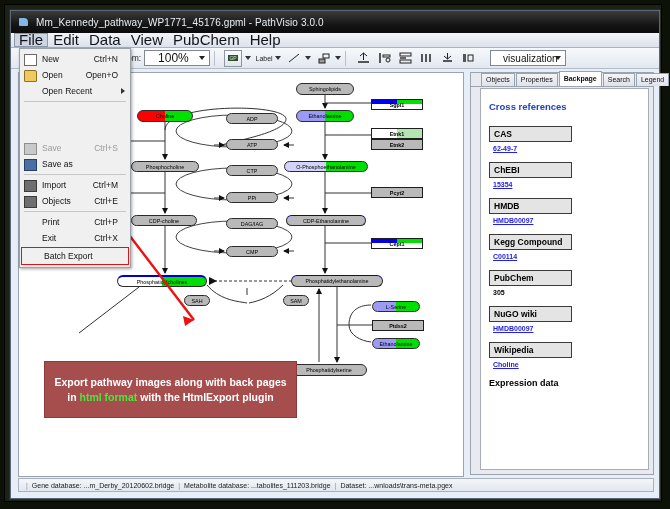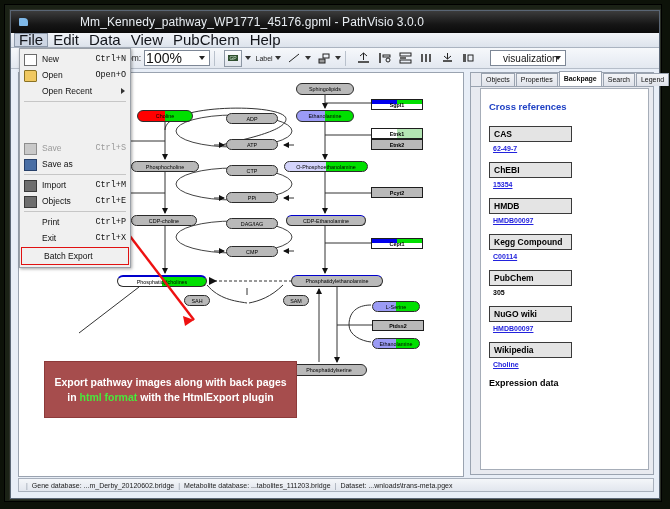--- a/index.html
+++ b/index.html
@@ -17,38 +17,38 @@
        background:#e8eef7;border:1px solid #5a6675;box-sizing:border-box;
        box-shadow:0 0 0 1px #2b2f27;}
 
   
   #titlebar{position:absolute;left:0;top:0;width:100%;height:22px;
       background:linear-gradient(#3c3c3c,#161616 60%,#0a0a0a);
       border-bottom:1px solid #000;display:flex;align-items:center;}
   #titlebar .tb-icon{width:14px;height:12px;margin:0 5px 0 6px;position:relative;flex:0 0 auto;}
   #titlebar .tb-icon:before{content:"";position:absolute;left:2px;top:2px;width:9px;height:8px;
       background:#7fb8e8;border-radius:1px 4px 1px 1px;}
-  #title-text{color:#e9eef3;font-size:12px;letter-spacing:.1px;white-space:nowrap;margin-left:44px;}
+  #title-text{color:#e9eef3;font-size:10px;letter-spacing:.1px;white-space:nowrap;}
 
   
   #menubar{position:absolute;left:0;top:22px;width:100%;height:15px;
       background:linear-gradient(#f2f4f8,#dde3ec);border-bottom:1px solid #aab3c0;
       display:flex;align-items:center;padding-left:3px;box-sizing:border-box;}
   #menubar .m{font-size:15px;color:#12141a;padding:1px 5px;line-height:12px;}
   #menubar .m.open{background:#cdd6e4;border:1px solid #8e9aab;padding:0 4px;}
 
   
   #toolbar{position:absolute;left:0;top:37px;width:100%;height:21px;
       background:linear-gradient(#f6f8fb,#e3e8f0);border-bottom:1px solid #b5bdc9;
       display:flex;align-items:center;box-sizing:border-box;}
   .tb-sep{width:1px;height:15px;background:#b9c1cc;margin:0 4px;}
   .zoom-lbl{font-size:8.5px;color:#1a1a1a;margin-left:106px;}
   .zoom-combo{width:64px;height:14px;background:#fff;border:1px solid #7d8796;
       margin-left:3px;display:flex;align-items:center;position:relative;}
-  .zoom-combo span{font-size:14px;color:#111;margin-left:1px;}
+  .zoom-combo span{font-size:12px;color:#111;margin-left:13px;}
   .arrow-dn{width:0;height:0;border-left:3px solid transparent;border-right:3px solid transparent;
       border-top:4px solid #222;position:absolute;right:4px;top:5px;}
   .tbtn{width:16px;height:15px;margin-left:5px;position:relative;display:flex;
       align-items:center;justify-content:center;}
   .tbtn.boxed{border:1px solid #8d97a4;background:linear-gradient(#fdfdfe,#dfe4ec);}
   .mini-arrow{width:0;height:0;border-left:3px solid transparent;border-right:3px solid transparent;
       border-top:4px solid #333;margin-left:3px;}
   .tb-txt{font-size:7px;color:#222;}
   .vis-combo{width:74px;height:14px;background:#fff;border:1px solid #7d8796;
       margin-left:14px;display:flex;align-items:center;position:relative;}
@@ -65,21 +65,21 @@
   .metab{border:1px solid #2b2b2b;border-radius:7px;background:#b9b9b9;}
   .gene{border:1px solid #1d1d1d;background:#b3b3b3;font-weight:bold;}
 
   
   #filemenu{position:absolute;left:8px;top:37px;width:110px;
      background:#f0f0f0;border:1px solid #9aa0a8;box-shadow:1px 1px 3px rgba(0,0,0,.35);
      padding:2px 0;z-index:40;}
   #filemenu .mi{height:16px;display:flex;align-items:center;font-size:8.5px;color:#111;
      position:relative;padding-left:22px;}
   #filemenu .mi.disabled{color:#9a9a9a;margin-top:38px;}
-  #filemenu .acc{position:absolute;right:4px;font-size:8.5px;font-family:Liberation Mono, monospace;}
+  #filemenu .acc{position:absolute;right:12px;font-size:8.5px;}
   #filemenu .mi-ico{position:absolute;left:4px;top:3px;width:11px;height:10px;}
   #filemenu .sep{height:1px;background:#c6c6c6;margin:2px 4px;}
   #filemenu .sub-arrow{position:absolute;right:5px;width:0;height:0;
      border-top:3px solid transparent;border-bottom:3px solid transparent;border-left:4px solid #333;}
   #batch-export{border:1.5px solid #e01111;margin:1px 1px 0 1px;}
 
   
   .ico-new{background:#fff;border:1px solid #6b6b6b;}
   .ico-open{background:#f0c860;border:1px solid #8a7223;border-radius:1px 2px 1px 1px;}
   .ico-save{background:#c9c9c9;border:1px solid #8e8e8e;}

